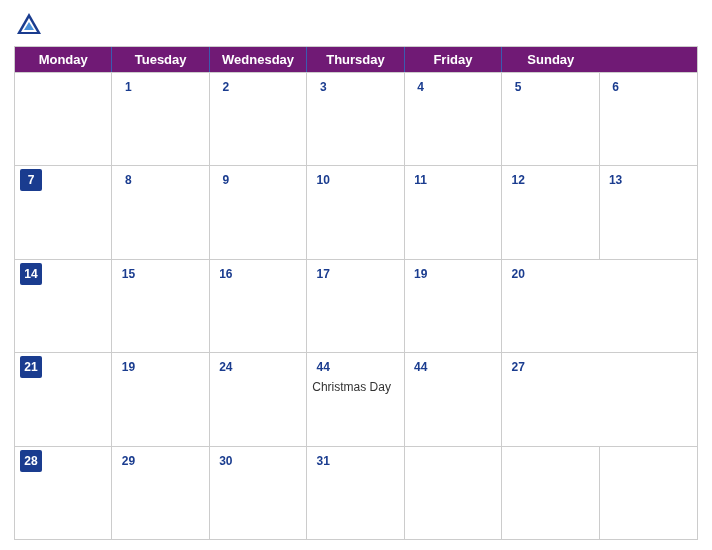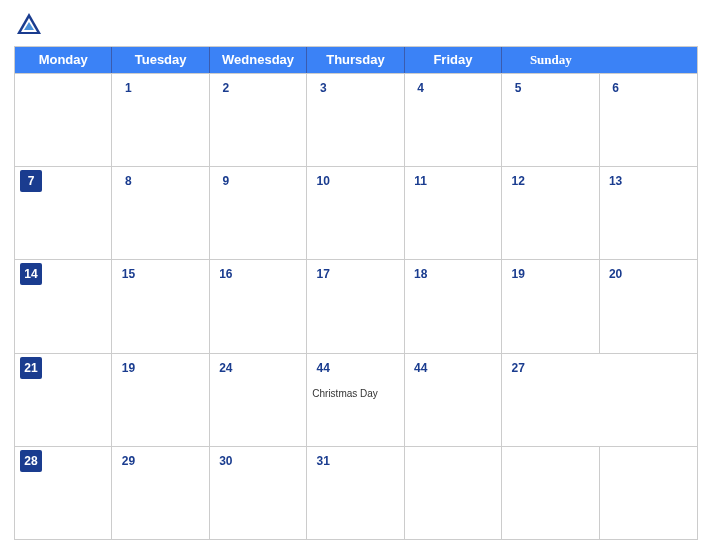--- a/index.html
+++ b/index.html
@@ -63,33 +63,32 @@
     }
     .calendar {
       flex: 1;
       display: flex;
       flex-direction: column;
       border: 1px solid #ccc;
     }
     .days-header {
       display: grid;
       grid-template-columns: repeat(7, 1fr);
-      background: #3b82f6;
+      background: #701a75;
     }
     .day-header {
       color: #fff;
       text-align: center;
       padding: 5px 2px;
       font-size: 13px;
       font-weight: bold;
       border-right: 1px solid #3a5caf;
     }
     .day-header:last-child {
       border-right: none;
-      font-family: Liberation Serif, serif;
     }
     .weeks {
       flex: 1;
       display: flex;
       flex-direction: column;
     }
     .week-row {
       display: grid;
       grid-template-columns: repeat(7, 1fr);
       flex: 1;
@@ -113,23 +112,23 @@
       display: flex;
       align-items: center;
       justify-content: center;
     }
     .day-num.dark-bg {
       background: #1a3c8f;
       color: #fff;
       border-radius: 2px;
     }
     .holiday-label {
-      font-size: 10px;
+      font-size: 12px;
       color: #333;
-      margin-top: 9px;
+      margin-top: 2px;
     }
     
     .week-row:nth-child(odd) .day-cell:first-child .day-num,
     .week-row:nth-child(even) .day-cell:first-child .day-num {
     }
   </style>
 </head>
 <body>
 
 <div class="page">
@@ -214,23 +213,20 @@
           <div class="day-cell">
             <div class="day-num">15</div>
           </div>
           <div class="day-cell">
             <div class="day-num">16</div>
           </div>
           <div class="day-cell">
             <div class="day-num">17</div>
           </div>
           <div class="day-cell">
-            <div class="day-num">18</div>
-          </div>
-          <div class="day-cell">
             <div class="day-num">19</div>
           </div>
           <div class="day-cell">
             <div class="day-num">20</div>
           </div>
         </div>
         <div class="week-row">
           <div class="day-cell">
             <div class="day-num dark-bg">21</div>
           </div>

